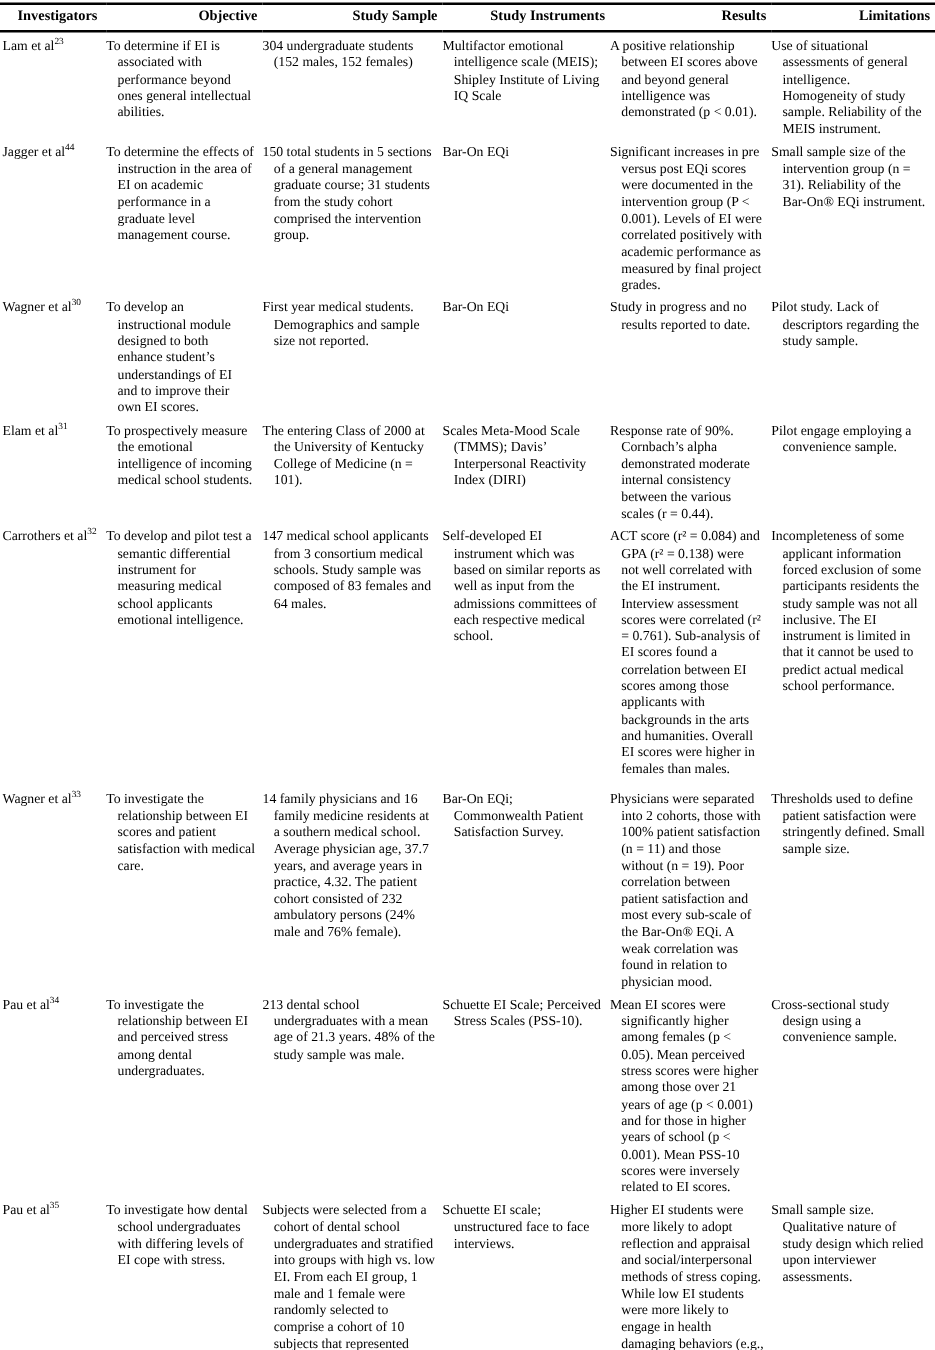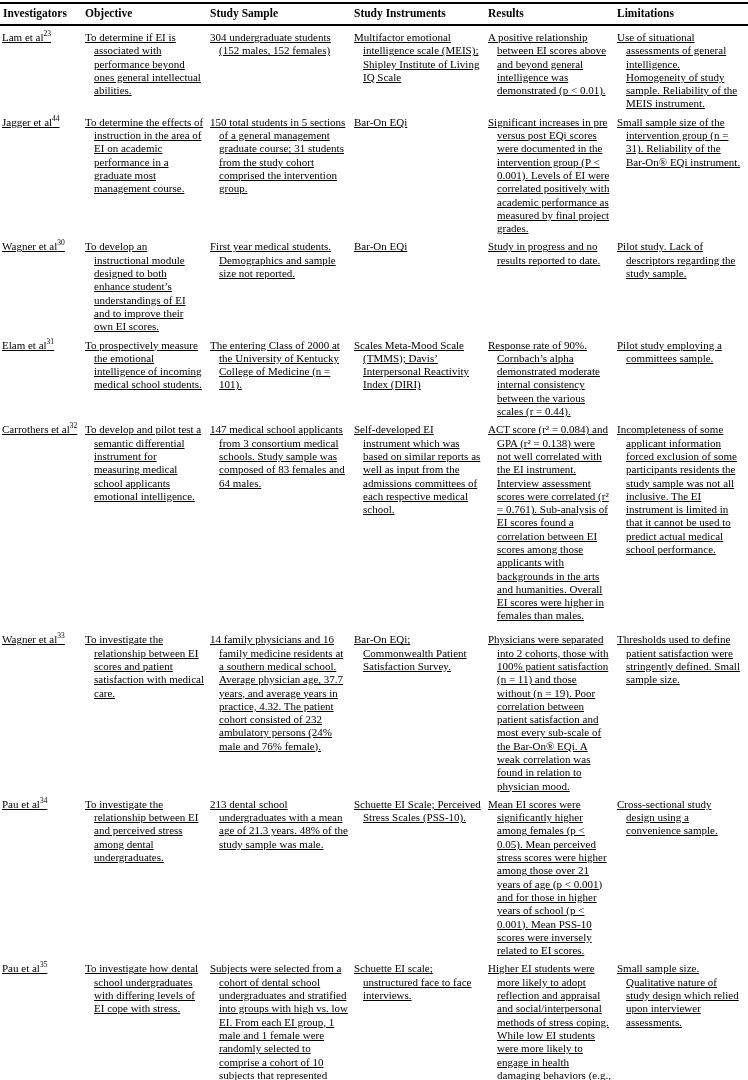--- a/index.html
+++ b/index.html
@@ -20,44 +20,42 @@
     table-layout: fixed;
     border-collapse: collapse;
     border-top: 2px solid #000000;
     border-bottom: 3px solid #000000;
     margin-top: 2px;
   }
   thead th {
     font-weight: bold;
     font-size: 11.5px;
     line-height: 13px;
-    text-align: left;
+    text-align: right;
     vertical-align: middle;
     padding: 3px 4px 4px 0;
     border-bottom: 2px solid #000000;
     white-space: nowrap;
   }
   thead th.left {
     text-align: left;
-    padding-left: 3px;
+    padding-left: 14px;
   }
   tbody td {
     vertical-align: top;
     font-size: 11px;
     line-height: 13.3px;
     padding: 5px 6px 0 0;
   }
   tbody td.inv {
     padding-left: 2px;
-    text-decoration: underline;
   }
   .hang {
     padding-left: 9px;
     text-indent: -9px;
-    text-decoration: underline;
   }
   sup.ref {
     font-size: 7.5px;
     line-height: 0;
     vertical-align: super;
     letter-spacing: 0;
   }
 </style>
 </head>
 <body>
@@ -97,21 +95,21 @@
         <td>
             <div class="hang">A positive relationship between EI scores above and beyond general intelligence was demonstrated (p &lt; 0.01).</div>
           </td>
         <td>
             <div class="hang">Use of situational assessments of general intelligence. Homogeneity of study sample. Reliability of the MEIS instrument.</div>
           </td>
       </tr>
       <tr style="height:122px">
         <td class="inv"><span>Jagger et al</span><sup class="ref">44</sup></td>
         <td>
-            <div class="hang">To determine the effects of instruction in the area of EI on academic performance in a graduate most management course.</div>
+            <div class="hang">To determine the effects of instruction in the area of EI on academic performance in a graduate level management course.</div>
           </td>
         <td>
             <div class="hang">150 total students in 5 sections of a general management graduate course; 31 students from the study cohort comprised the intervention group.</div>
           </td>
         <td>
             <div class="hang">Bar-On EQi</div>
           </td>
         <td>
             <div class="hang">Significant increases in pre versus post EQi scores were documented in the intervention group (P &lt; 0.001). Levels of EI were correlated positively with academic performance as measured by final project grades.</div>
           </td>
@@ -145,21 +143,21 @@
         <td>
             <div class="hang">The entering Class of 2000 at the University of Kentucky College of Medicine (n = 101).</div>
           </td>
         <td>
             <div class="hang">Scales Meta-Mood Scale (TMMS); Davis’ Interpersonal Reactivity Index (DIRI)</div>
           </td>
         <td>
             <div class="hang">Response rate of 90%. Cornbach’s alpha demonstrated moderate internal consistency between the various scales (r = 0.44).</div>
           </td>
         <td>
-            <div class="hang">Pilot study employing a committees sample.</div>
+            <div class="hang">Pilot engage employing a convenience sample.</div>
           </td>
       </tr>
       <tr style="height:210px">
         <td class="inv"><span>Carrothers et al</span><sup class="ref">32</sup></td>
         <td>
             <div class="hang">To develop and pilot test a semantic differential instrument for measuring medical school applicants emotional intelligence.</div>
           </td>
         <td>
             <div class="hang">147 medical school applicants from 3 consortium medical schools. Study sample was composed of 83 females and 64 males.</div>
           </td>

